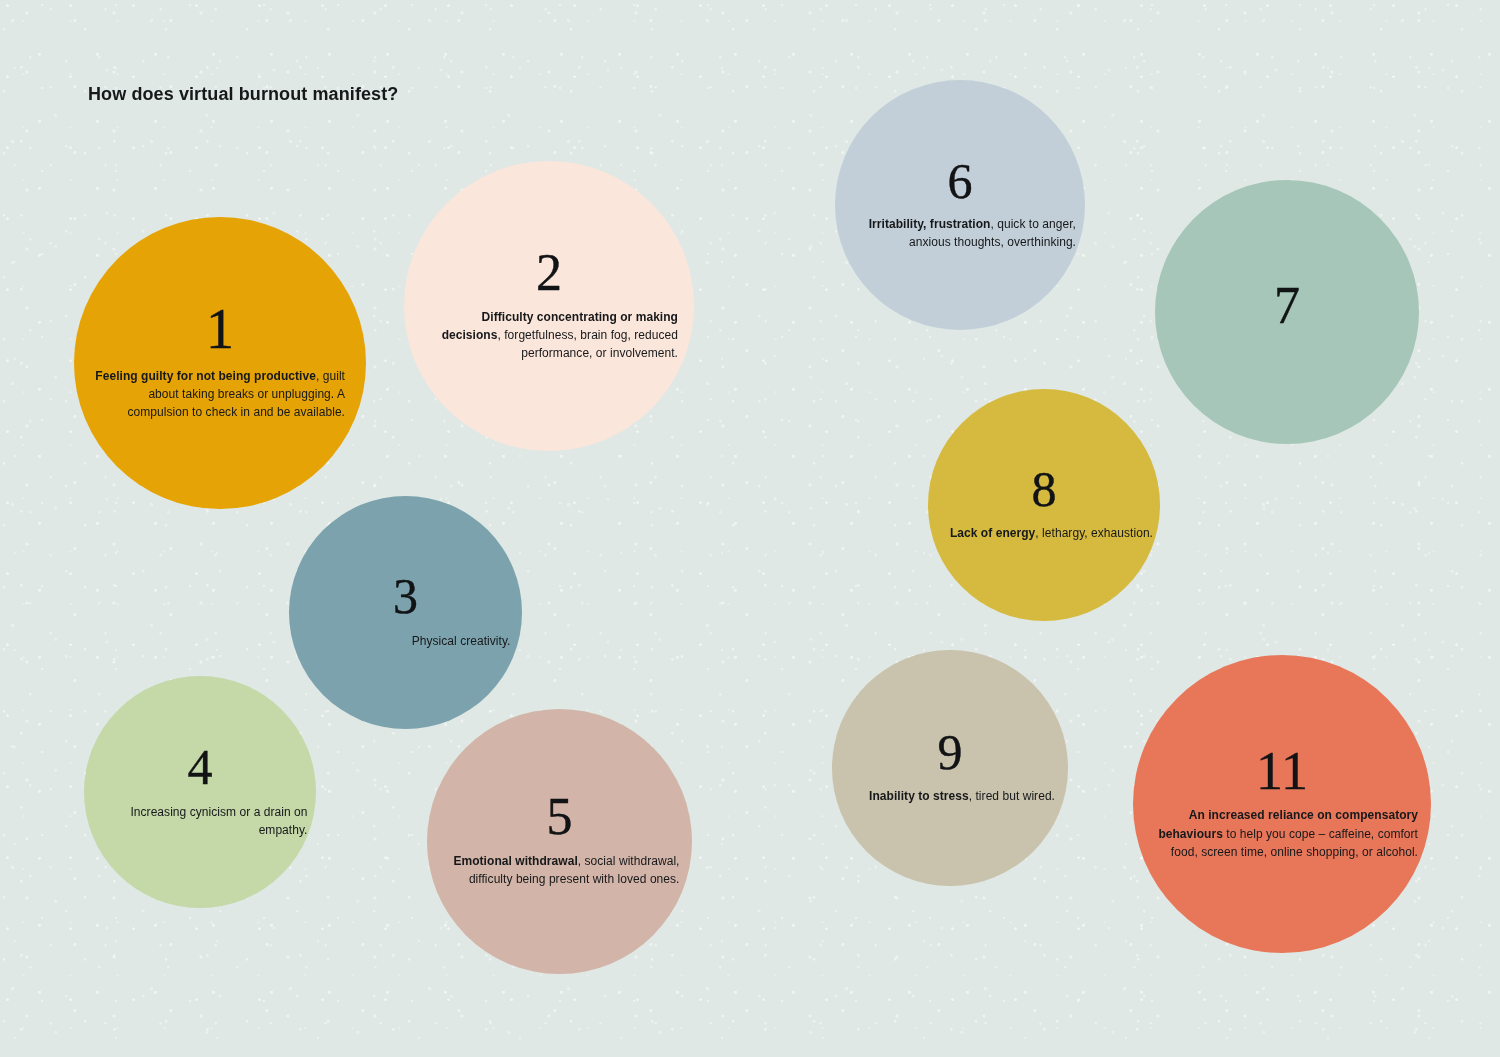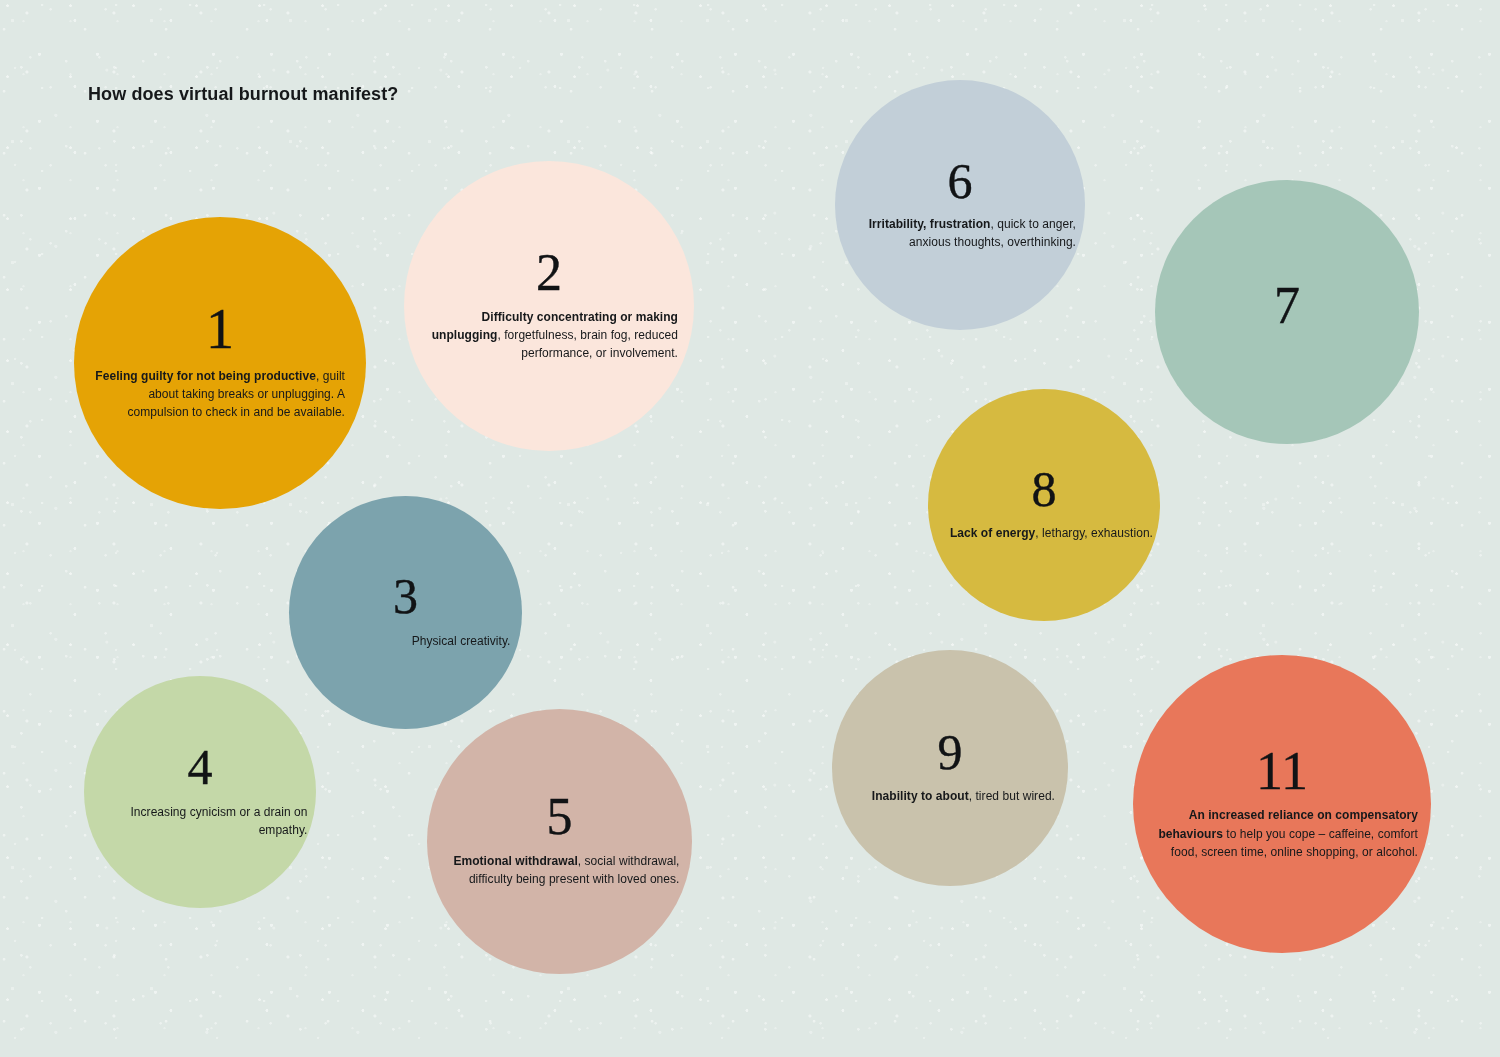--- a/index.html
+++ b/index.html
@@ -148,21 +148,21 @@
 <div class="bubble" id="b1" style="background: rgb(229, 163, 5);">
   <div class="num">1</div>
   <div class="body">
     <b>Feeling guilty for not being productive</b><span>, guilt about taking breaks or unplugging. A compulsion to check in and be available.</span>
   </div>
 </div>
 
 <div class="bubble" id="b2" style="background: rgb(251, 230, 220);">
   <div class="num">2</div>
   <div class="body">
-    <b>Difficulty concentrating or making unplugging</b><span>, forgetfulness, brain fog, reduced performance, or involvement.</span>
+    <b>Difficulty concentrating or making decisions</b><span>, forgetfulness, brain fog, reduced performance, or involvement.</span>
   </div>
 </div>
 
 <div class="bubble" id="b3" style="background: rgb(124, 163, 173);">
   <div class="num">3</div>
   <div class="body">
     <b></b><span>Physical creativity.</span>
   </div>
 </div>
 
@@ -194,21 +194,21 @@
 <div class="bubble" id="b8" style="background: rgb(214, 186, 64);">
   <div class="num">8</div>
   <div class="body">
     <b>Lack of energy</b><span>, lethargy, exhaustion.</span>
   </div>
 </div>
 
 <div class="bubble" id="b9" style="background: rgb(201, 194, 172);">
   <div class="num">9</div>
   <div class="body">
-    <b>Inability to about</b><span>, tired but wired.</span>
+    <b>Inability to stress</b><span>, tired but wired.</span>
   </div>
 </div>
 
 <div class="bubble" id="b10" style="background: rgb(232, 119, 90);">
   <div class="num">11</div>
   <div class="body">
     <b>An increased reliance on compensatory behaviours</b><span> to help you cope – caffeine, comfort food, screen time, online shopping, or alcohol.</span>
   </div>
 </div>
 

